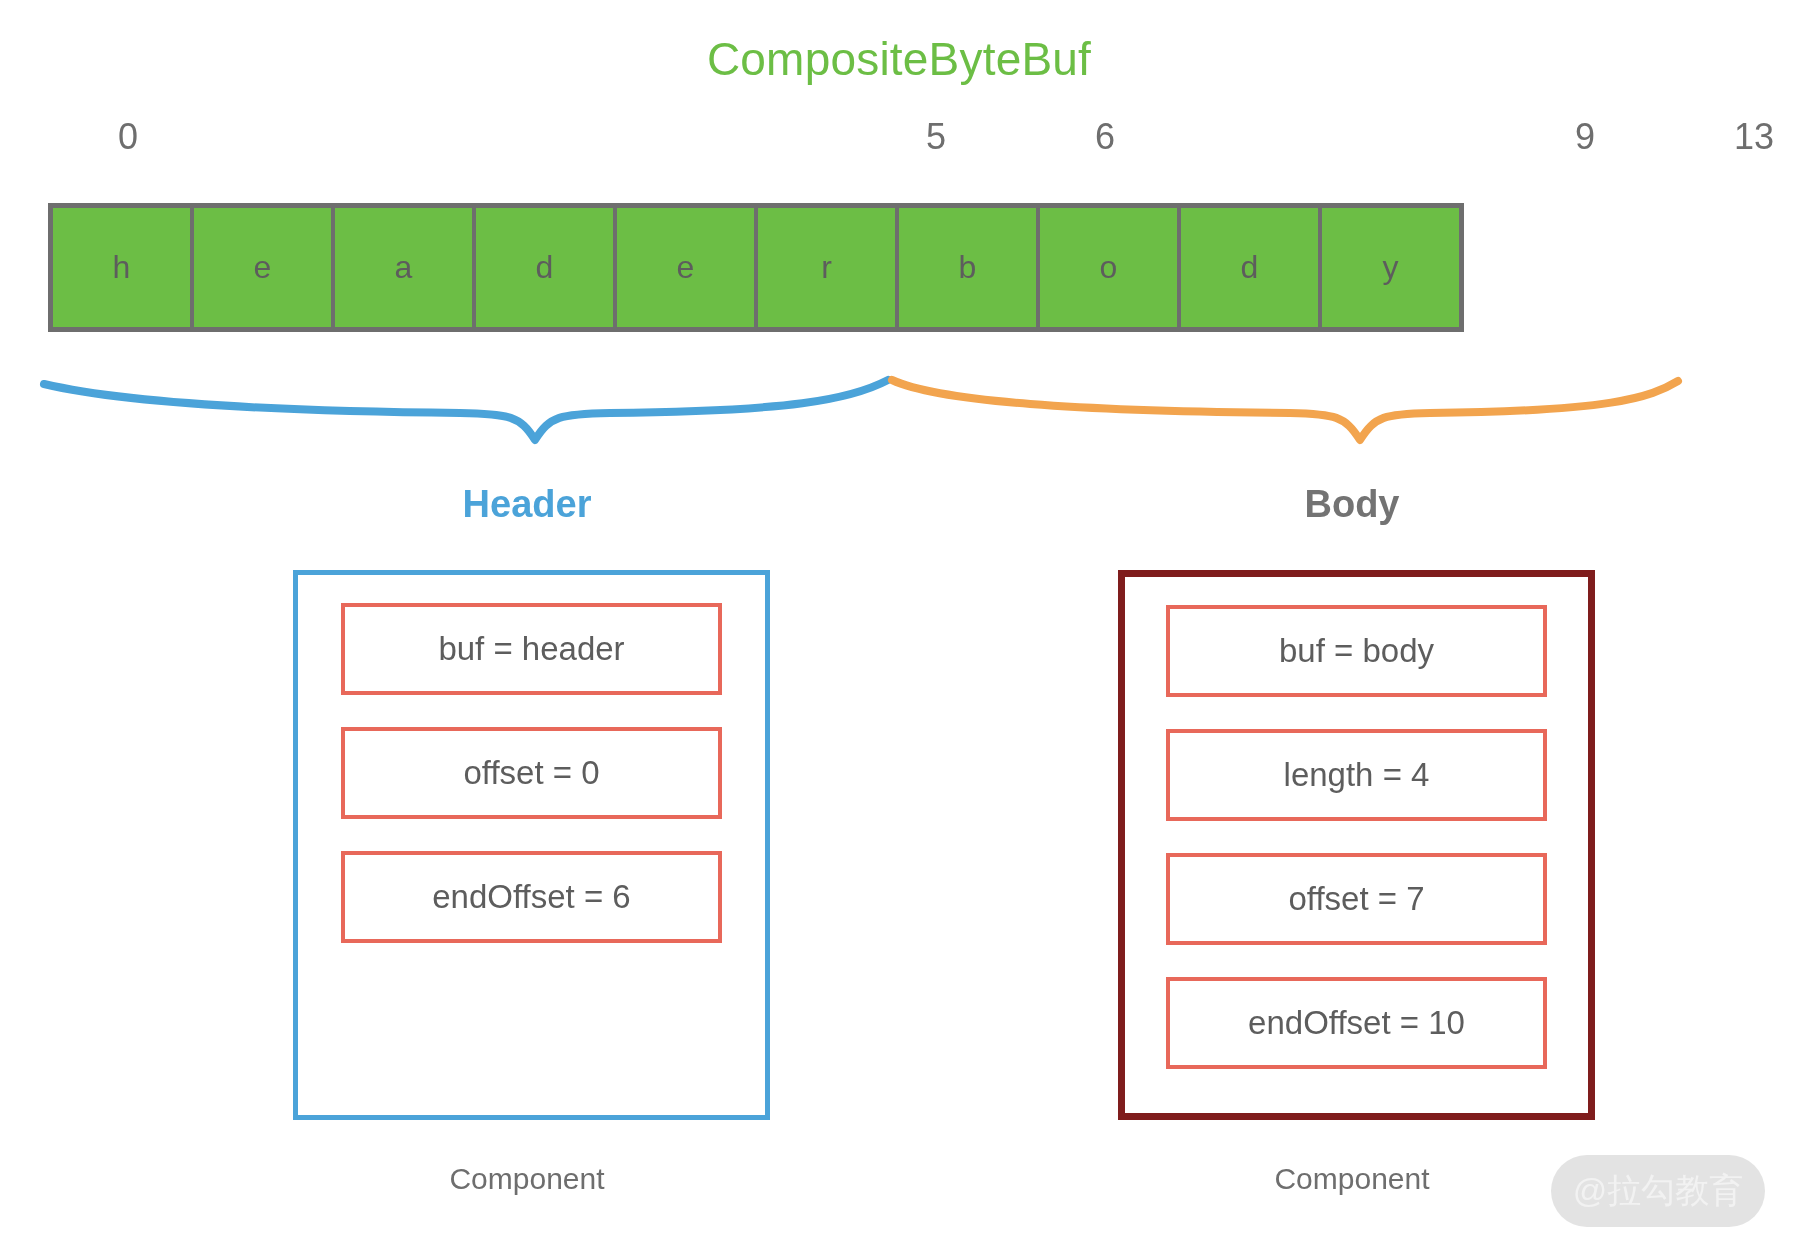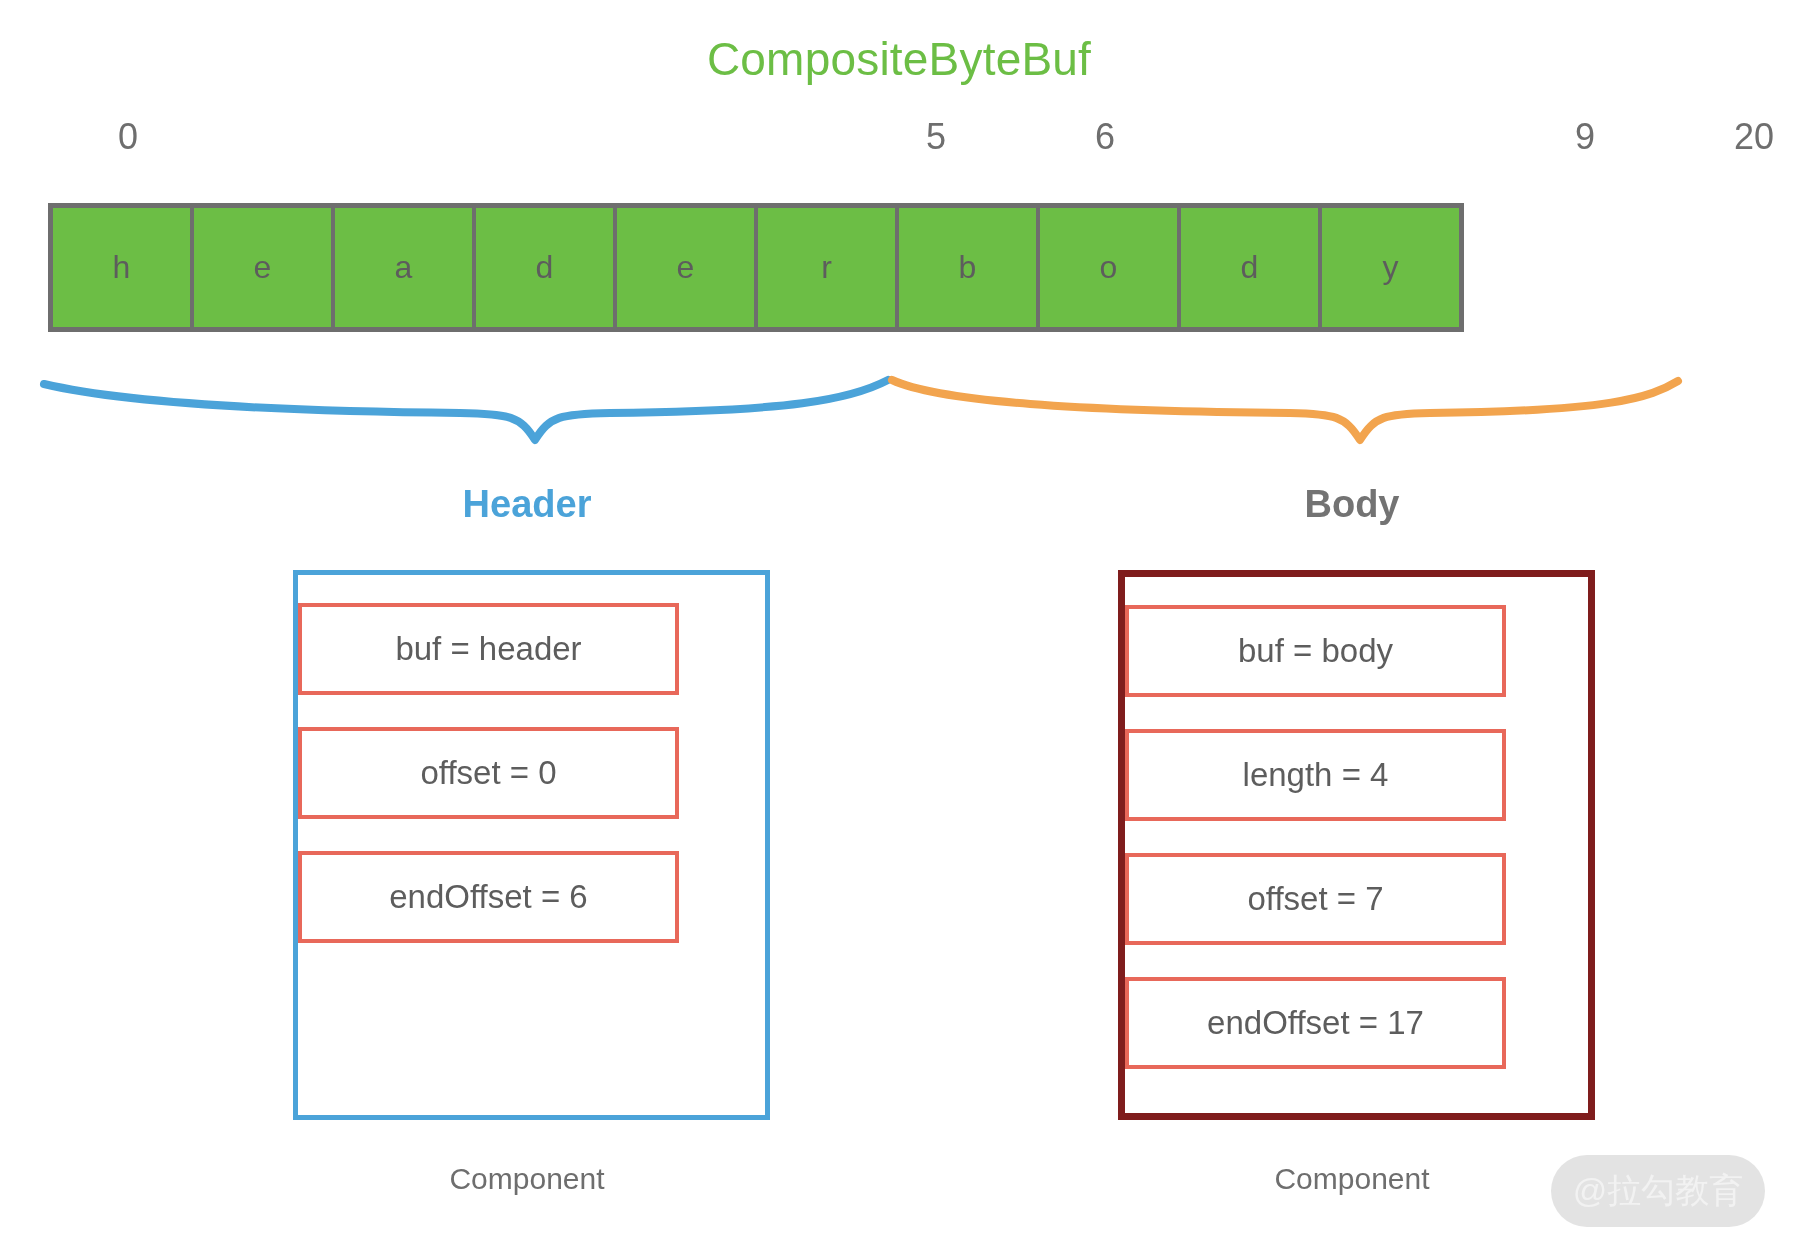--- a/index.html
+++ b/index.html
@@ -96,20 +96,21 @@
   .component-box {
     position: absolute;
     top: 570px;
     width: 477px;
     height: 550px;
     box-sizing: border-box;
     background: #ffffff;
     display: flex;
     flex-direction: column;
     justify-content: flex-start;
+    align-items: center;
     padding-top: 28px;
   }
   #component-header-box { left: 293px; border: 5px solid #4ba3d9; }
   #component-body-box   { left: 1118px; border: 7px solid #7f1d1d; }
 
   .field-row {
     width: 381px;
     height: 92px;
     box-sizing: border-box;
     border: 4px solid #e8685a;
@@ -156,21 +157,21 @@
 
 <div id="canvas">
 
   <div id="diagram-title">CompositeByteBuf</div>
 
   <div>
     <div class="index-label" style="left:128px;">0</div>
     <div class="index-label" style="left:936px;">5</div>
     <div class="index-label" style="left:1105px;">6</div>
     <div class="index-label" style="left:1585px;">9</div>
-    <div class="index-label" style="left:1754px;">20</div>
+    <div class="index-label" style="left:1754px;">13</div>
   </div>
 
   <div id="byte-array">
     <div class="byte-cell">h</div>
     <div class="byte-cell">e</div>
     <div class="byte-cell">a</div>
     <div class="byte-cell">d</div>
     <div class="byte-cell">e</div>
     <div class="byte-cell">r</div>
     <div class="byte-cell">b</div>
@@ -192,21 +193,21 @@
   <div class="component-box" id="component-header-box">
     <div class="field-row">buf = header</div>
     <div class="field-row">offset = 0</div>
     <div class="field-row">endOffset = 6</div>
   </div>
 
   <div class="component-box" id="component-body-box">
     <div class="field-row">buf = body</div>
     <div class="field-row">length = 4</div>
     <div class="field-row">offset = 7</div>
-    <div class="field-row">endOffset = 17</div>
+    <div class="field-row">endOffset = 10</div>
   </div>
 
   <div class="component-caption" style="left:527px;">Component</div>
   <div class="component-caption" style="left:1352px;">Component</div>
 
   <div id="watermark">
     <span>@拉勾教育</span>
   </div>
 
 </div>

